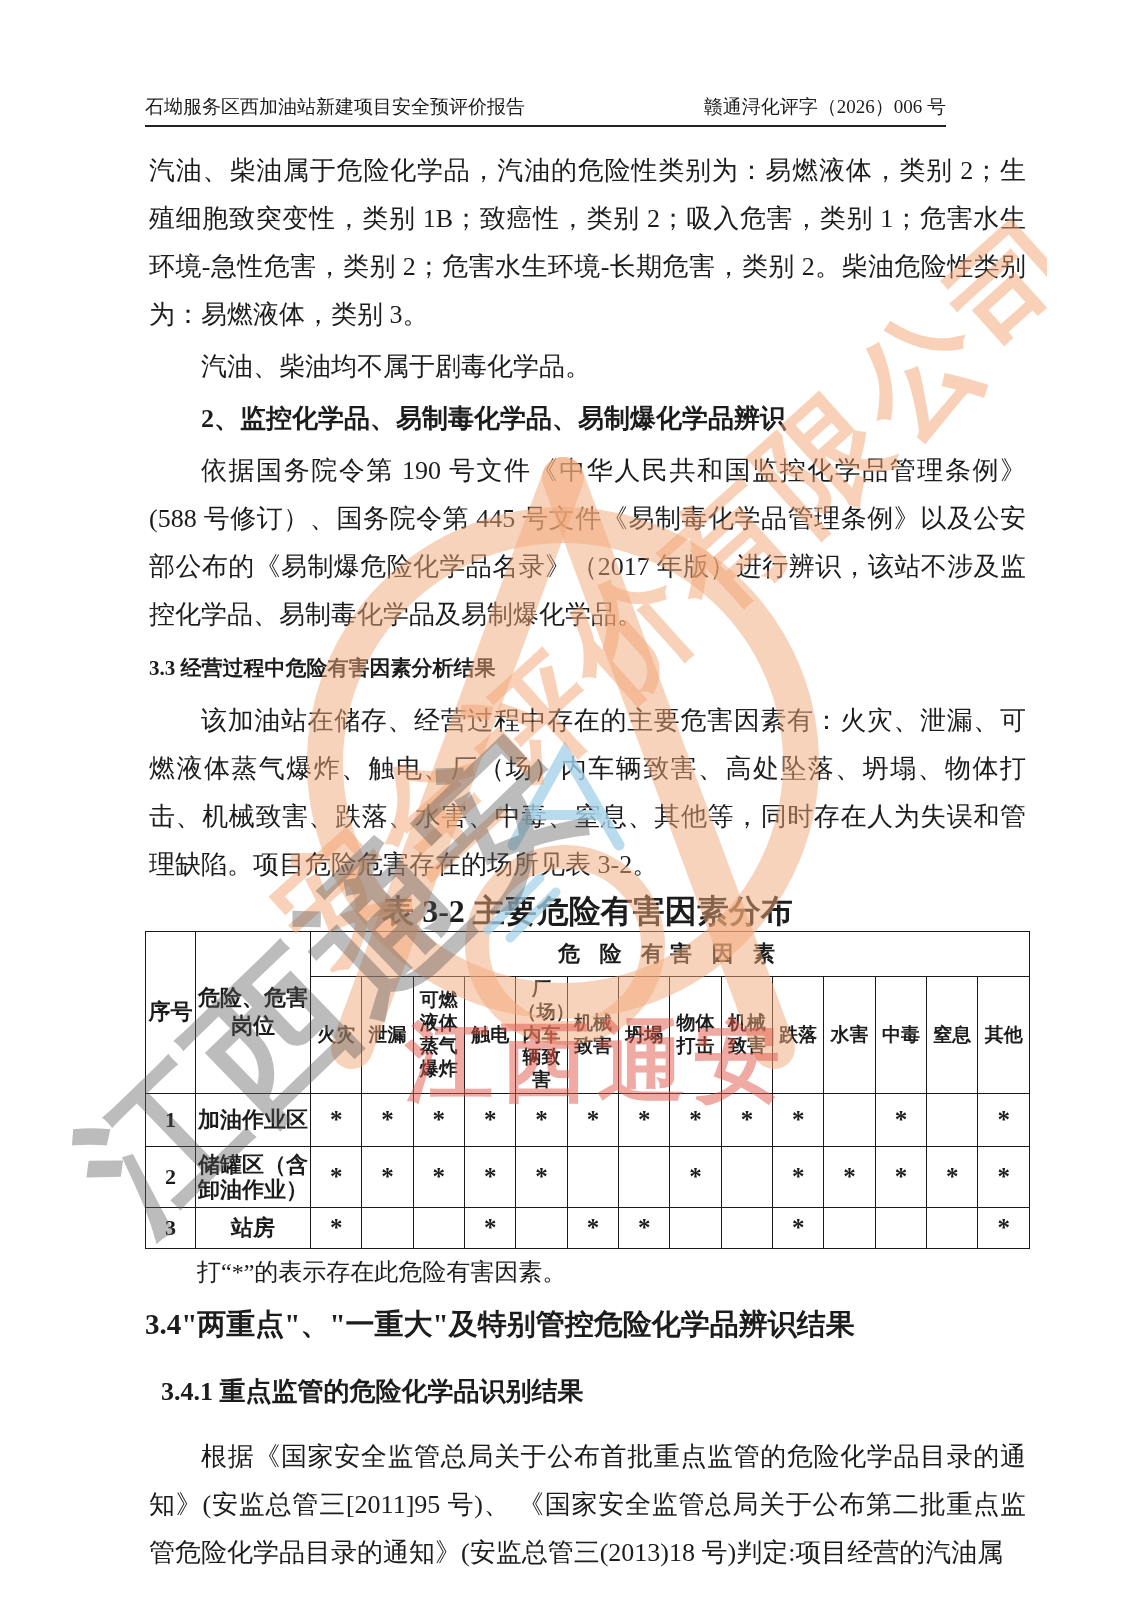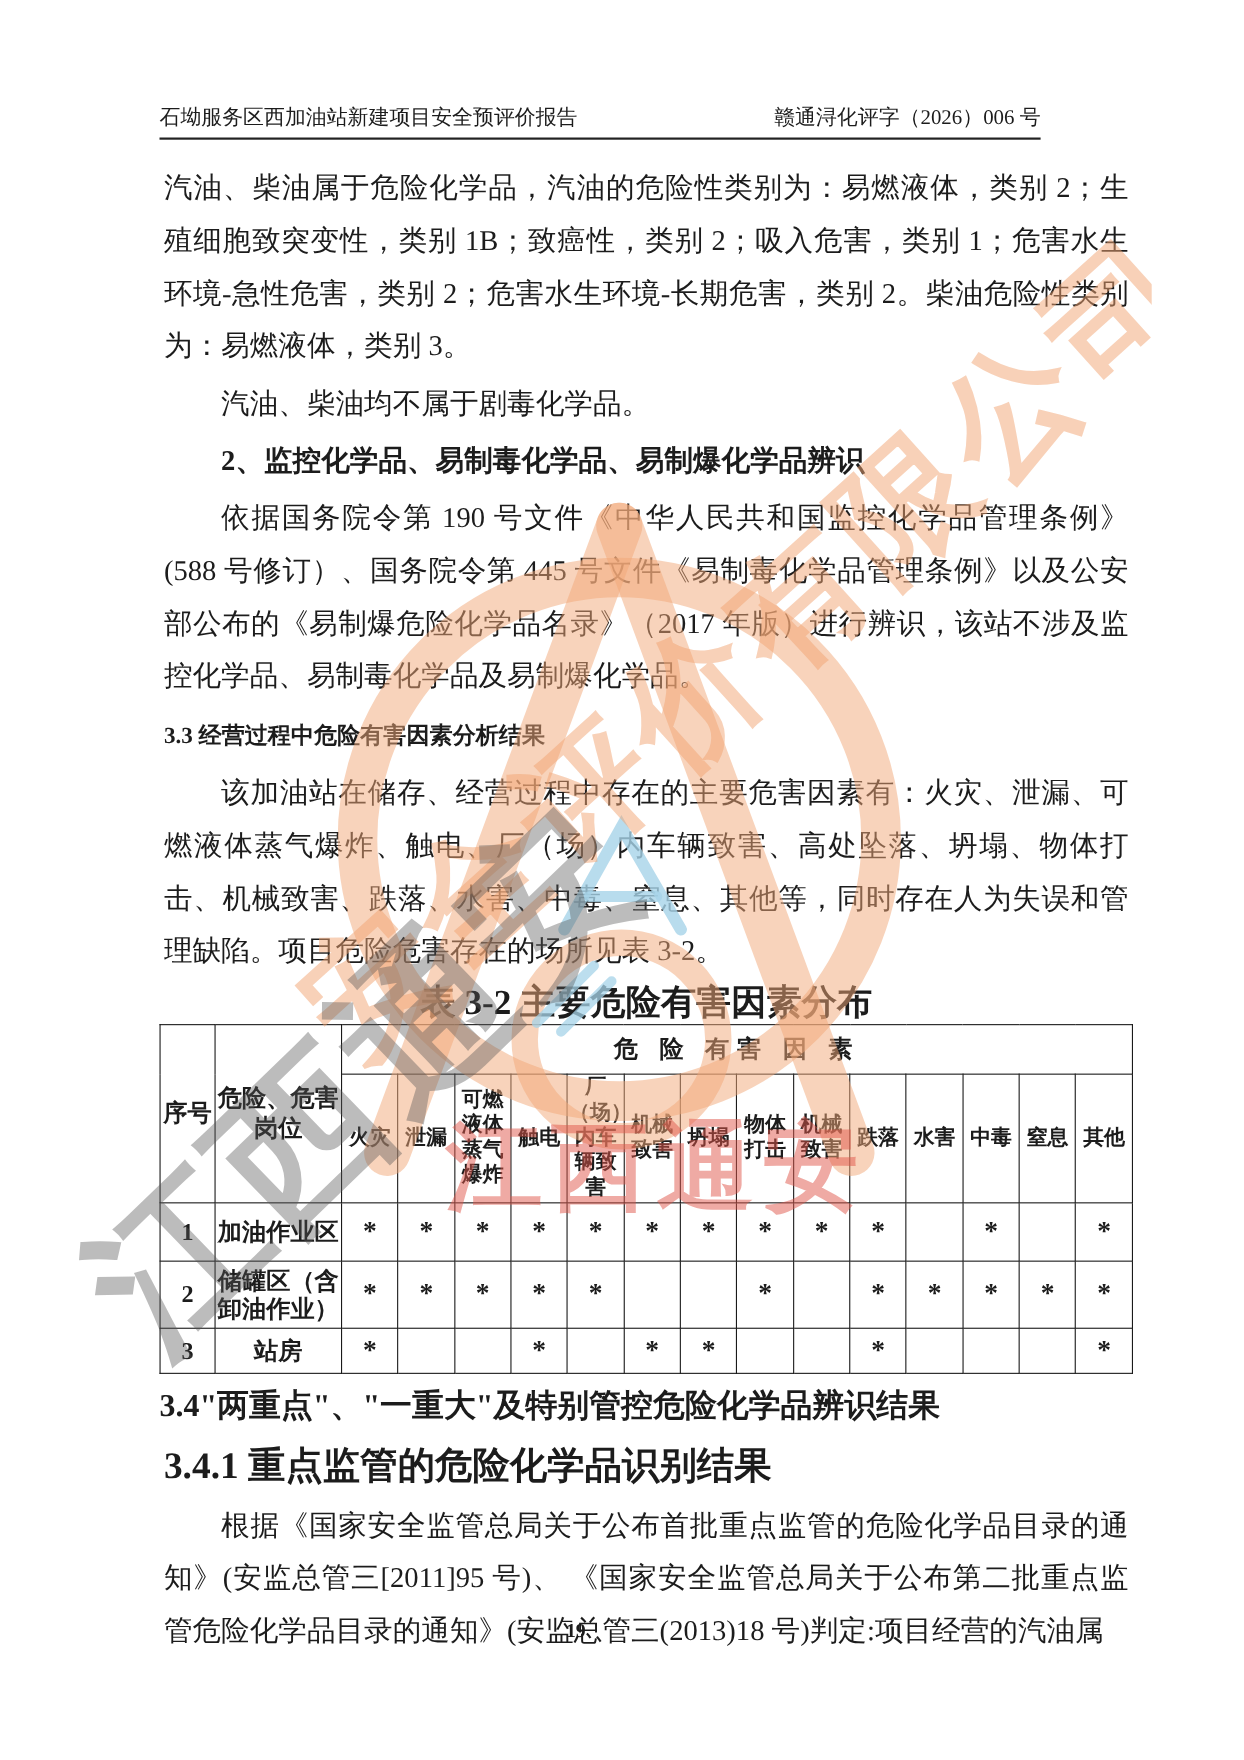--- a/index.html
+++ b/index.html
@@ -13,21 +13,21 @@
     position:absolute; left:145px; right:101px; top:94px; z-index:1;
     display:flex; justify-content:space-between; align-items:flex-end;
     font-size:19px; padding-bottom:5px; border-bottom:2.5px solid #222;
   }
   
   .content { position:absolute; left:145px; width:885px; top:129px; padding-top:14px; z-index:1; }
   p.body { margin:4px; font-size:26px; line-height:48px; text-align:justify; }
   .indent { text-indent:2em; }
   .bold { font-weight:bold; }
   h2.section { margin:4px; font-size:21px; font-weight:bold; line-height:50px; }
-  h3.subsection { margin:4px; font-size:34px; font-weight:bold; line-height:50px; }
+  h3.subsection { margin:16px; font-size:26px; font-weight:bold; line-height:50px; }
   .tbl-caption { text-align:center; font-size:32px; font-weight:bold; line-height:36px; margin-top:2px; }
   
   table.hazard { border-collapse:collapse; width:885px; table-layout:fixed; margin-top:2px; }
   table.hazard th, table.hazard td {
     border:1.5px solid #1a1a1a; text-align:center; vertical-align:middle; padding:1px;
   }
   .th-span   { height:42px; font-size:22px; font-weight:bold; letter-spacing:7px; }
   .th-factor { height:96px; font-size:19px; font-weight:bold; line-height:1.2; padding:0 1px; }
   .th-seq, .th-post { font-size:22px; font-weight:bold; line-height:1.3; }
   td.rowlabel { font-size:22px; font-weight:bold; line-height:25px;margin-left:40px; }
@@ -173,27 +173,27 @@
           <td class="mark"></td>
           <td class="mark">*</td>
           <td class="mark"></td>
           <td class="mark"></td>
           <td class="mark"></td>
           <td class="mark">*</td>
         </tr>
       </tbody>
     </table>
 
+    <p class="note">打“*”的表示存在此危险有害因素。</p>
 
     <h2 class="section-34">3.4"两重点"、"一重大"及特别管控危险化学品辨识结果</h2>
     <h3 class="subsection">3.4.1 重点监管的危险化学品识别结果</h3>
     <p class="body indent">根据《国家安全监管总局关于公布首批重点监管的危险化学品目录的通知》(安监总管三[2011]95 号)、 《国家安全监管总局关于公布第二批重点监管危险化学品目录的通知》(安监总管三(2013)18 号)判定:项目经营的汽油属</p>
   </div>
 
-  <div class="footer">19</div>
 
   <div class="wm-layer">
     <svg class="wm-svg" width="1131" height="1600" viewBox="0 0 1131 1600">
 
       <circle cx="563" cy="763" r="238" fill="none" stroke="#F2A878" stroke-width="36" opacity="0.5"></circle>
 
       <path d="M563,478 L352,1048" fill="none" stroke="#F2A878" stroke-width="42" stroke-linecap="round" opacity="0.5"></path>
       <path d="M563,478 L774,1048" fill="none" stroke="#F2A878" stroke-width="42" stroke-linecap="round" opacity="0.5"></path>
 
       <circle cx="565" cy="945" r="88" fill="none" stroke="#F2A878" stroke-width="24" opacity="0.5"></circle>

